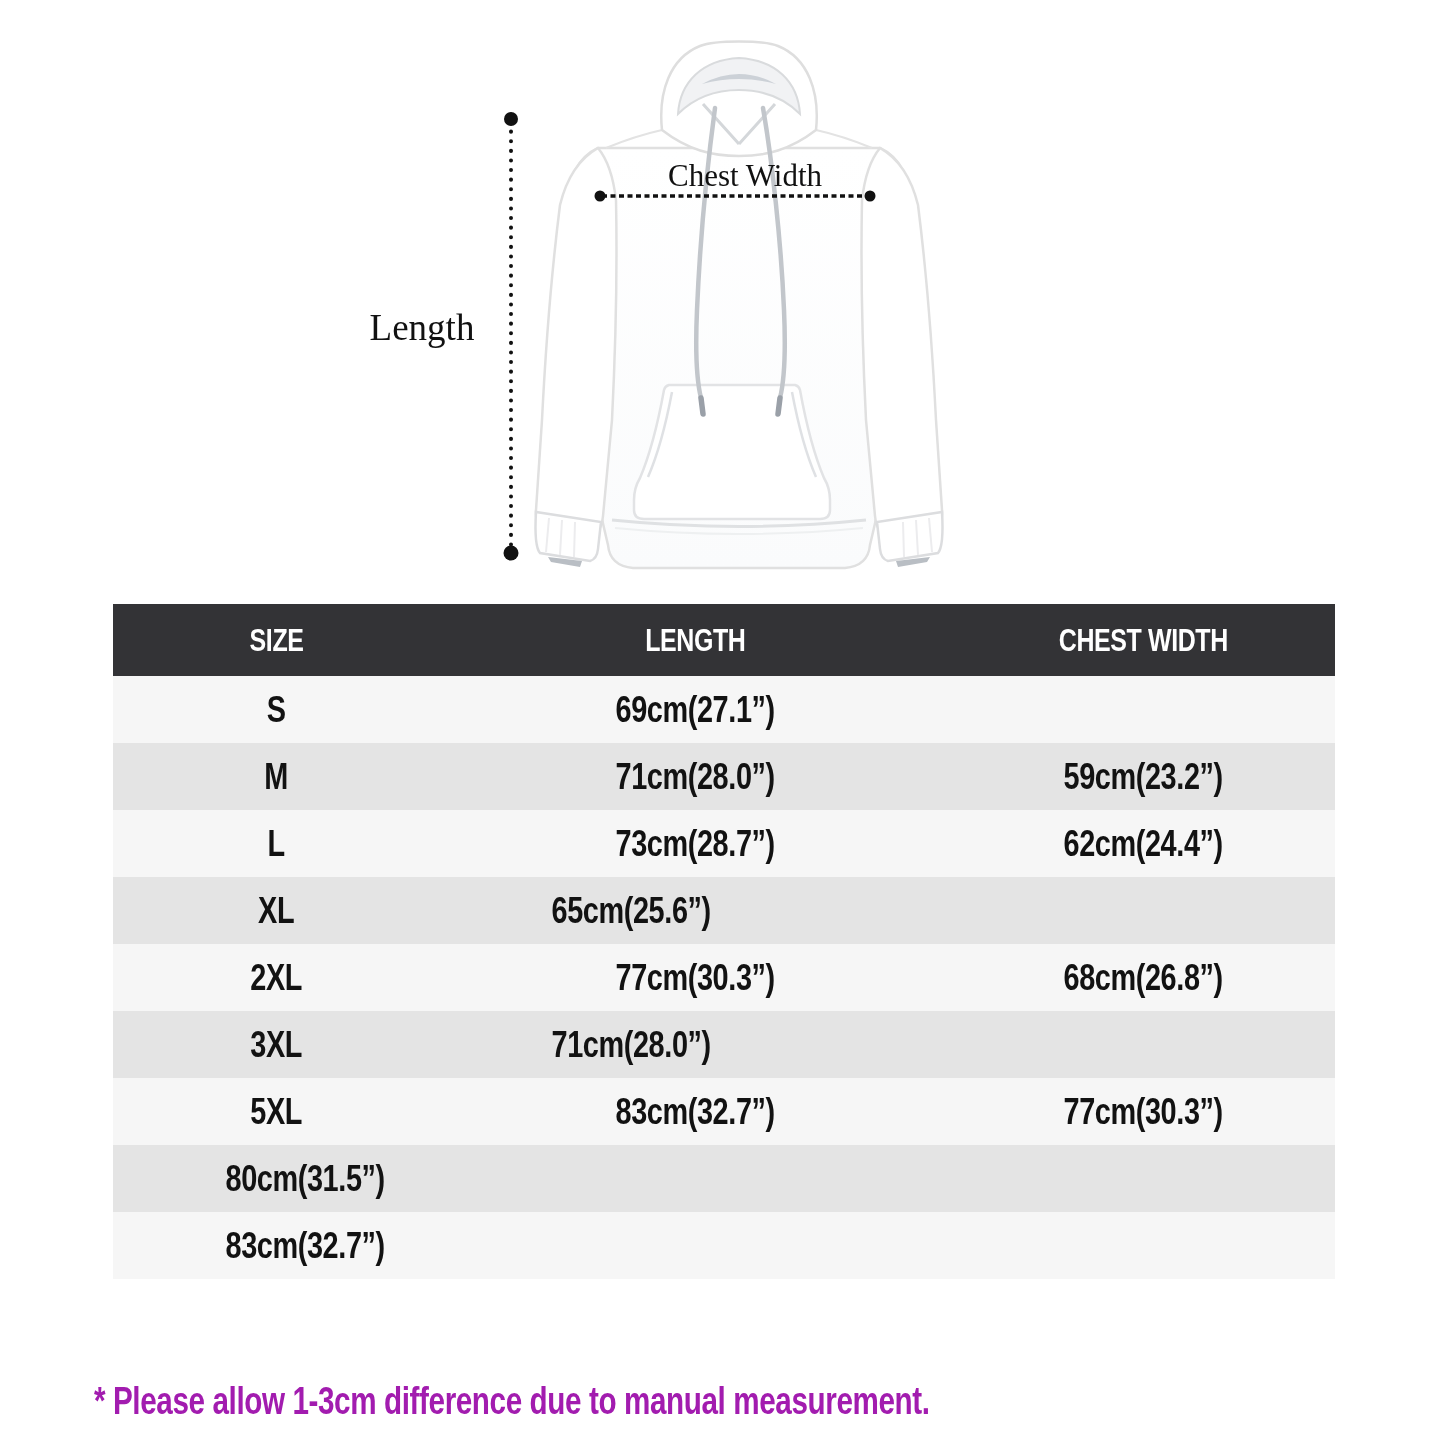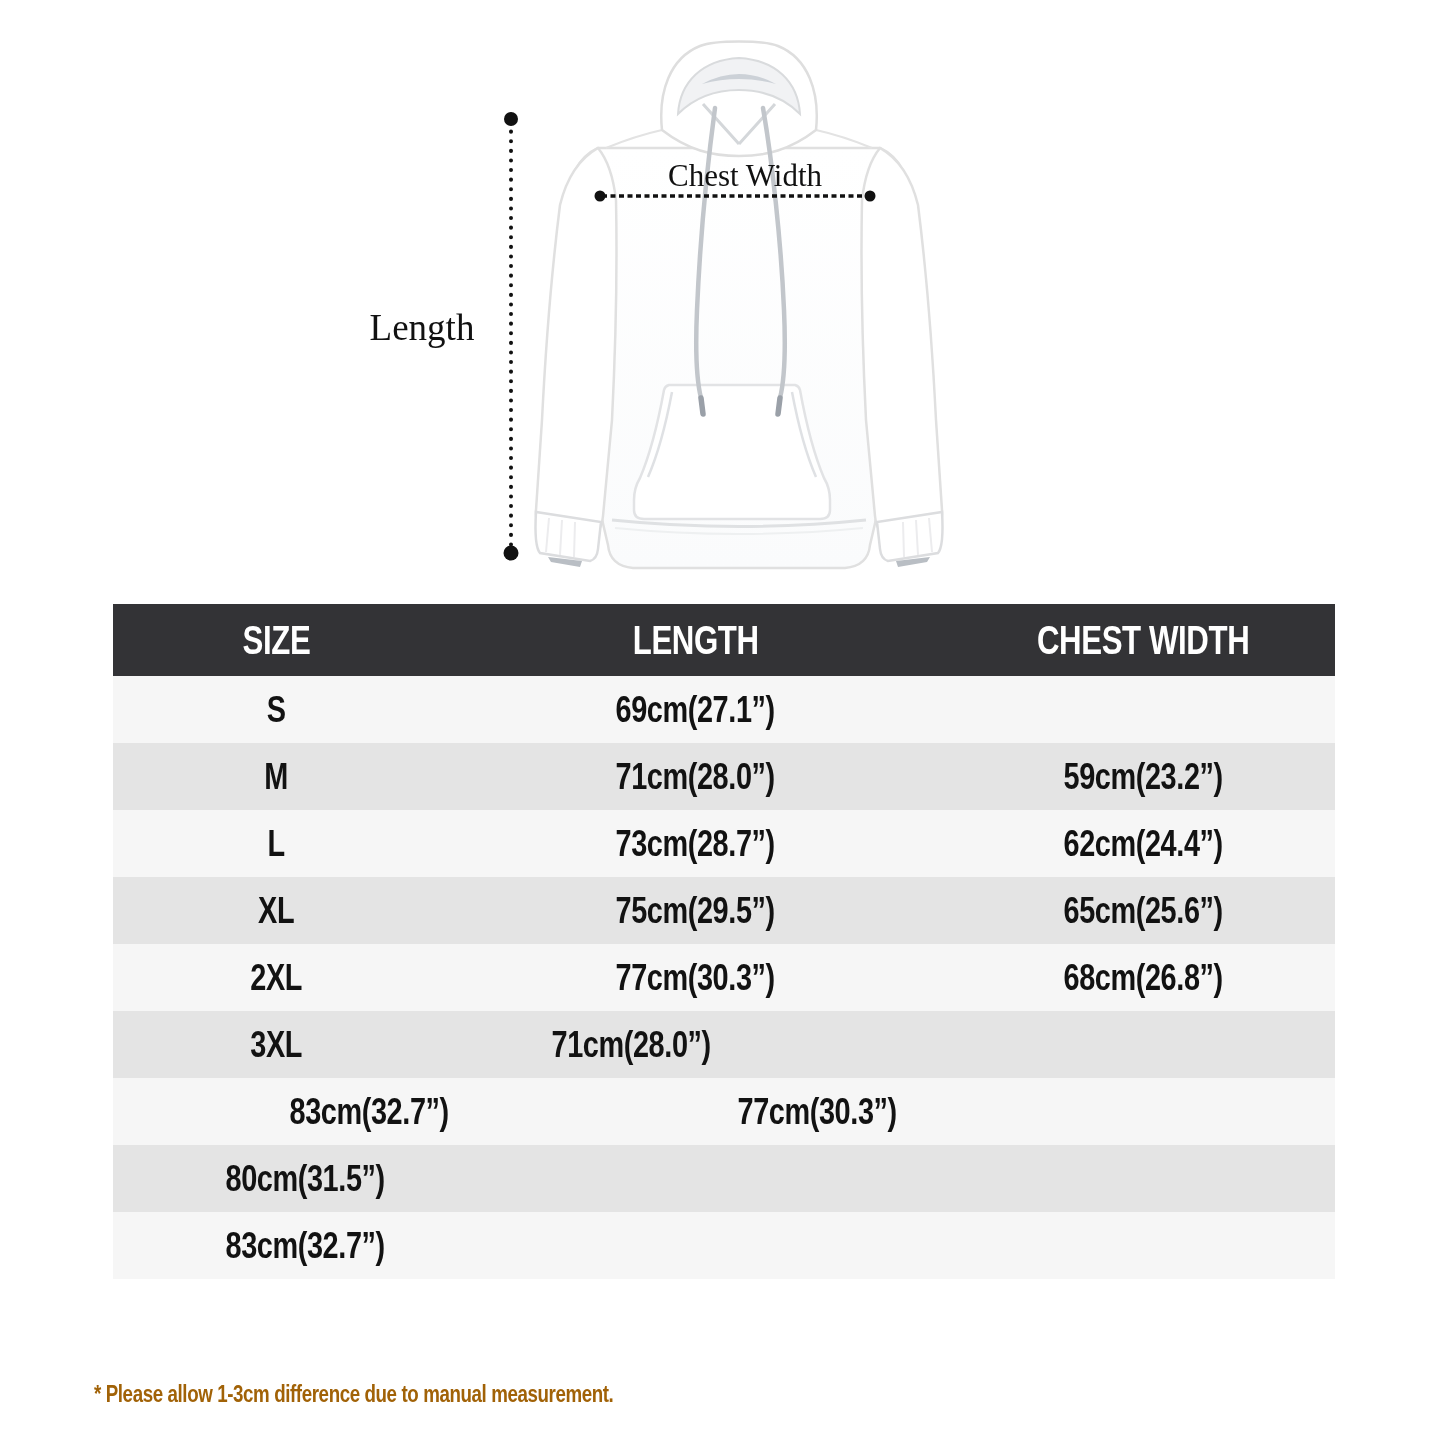--- a/index.html
+++ b/index.html
@@ -28,39 +28,39 @@
   }
   .tr{display:flex;width:100%;}
   .thead{height:72px;background:var(--header-bg);}
   .th,.td{
     display:flex;align-items:center;justify-content:center;
     overflow:visible;white-space:nowrap;
   }
   .col-size{width:26.7%;}
   .col-length{width:41.9%;}
   .col-chest{width:31.4%;}
-  .th{color:var(--header-text);font-weight:bold;font-size:40px;}
+  .th{color:var(--header-text);font-weight:bold;font-size:32px;}
   .tbody .tr{height:67px;}
   .tbody .tr:nth-child(odd){background:var(--row-light);}
   .tbody .tr:nth-child(even){background:var(--row-alt);}
   .td{color:var(--cell-text);font-weight:bold;font-size:37px;}
 
   
   .cn{
     display:inline-block;
     transform:scaleX(0.78);
     transform-origin:50% 50%;
     letter-spacing:-0.5px;
     white-space:nowrap;
   }
   .cn-left{transform-origin:0 50%;}
 
   .footnote{
     position:absolute;left:94px;top:1380px;
-    font-weight:bold;font-size:24px;color:#a16207;
+    font-weight:bold;font-size:38px;color:#a21caf;
     white-space:nowrap;
     text-align:right;
   }
 
   .serif-label{
     font-family:"Liberation Serif","DejaVu Serif",serif;
     fill:var(--annotation);
   }
 </style>
 </head>
@@ -182,23 +182,20 @@
             <span class="cn">73cm(28.7”)</span>
           </div>
         <div class="td col-chest">
             <span class="cn">62cm(24.4”)</span>
           </div>
       </div>
       <div class="tr">
         <div class="td col-size">
             <span class="cn">XL</span>
           </div>
-        <div class="td col-length">
-            <span class="cn">75cm(29.5”)</span>
-          </div>
         <div class="td col-chest">
             <span class="cn">65cm(25.6”)</span>
           </div>
       </div>
       <div class="tr">
         <div class="td col-size">
             <span class="cn">2XL</span>
           </div>
         <div class="td col-length">
             <span class="cn">77cm(30.3”)</span>
@@ -209,20 +206,23 @@
       </div>
       <div class="tr">
         <div class="td col-size">
             <span class="cn">3XL</span>
           </div>
         <div class="td col-chest">
             <span class="cn">71cm(28.0”)</span>
           </div>
       </div>
       <div class="tr">
+        <div class="td col-size">
+            <span class="cn">5XL</span>
+          </div>
         <div class="td col-length">
             <span class="cn">83cm(32.7”)</span>
           </div>
         <div class="td col-chest">
             <span class="cn">77cm(30.3”)</span>
           </div>
       </div>
       <div class="tr">
         <div class="td col-chest">
             <span class="cn">80cm(31.5”)</span>

